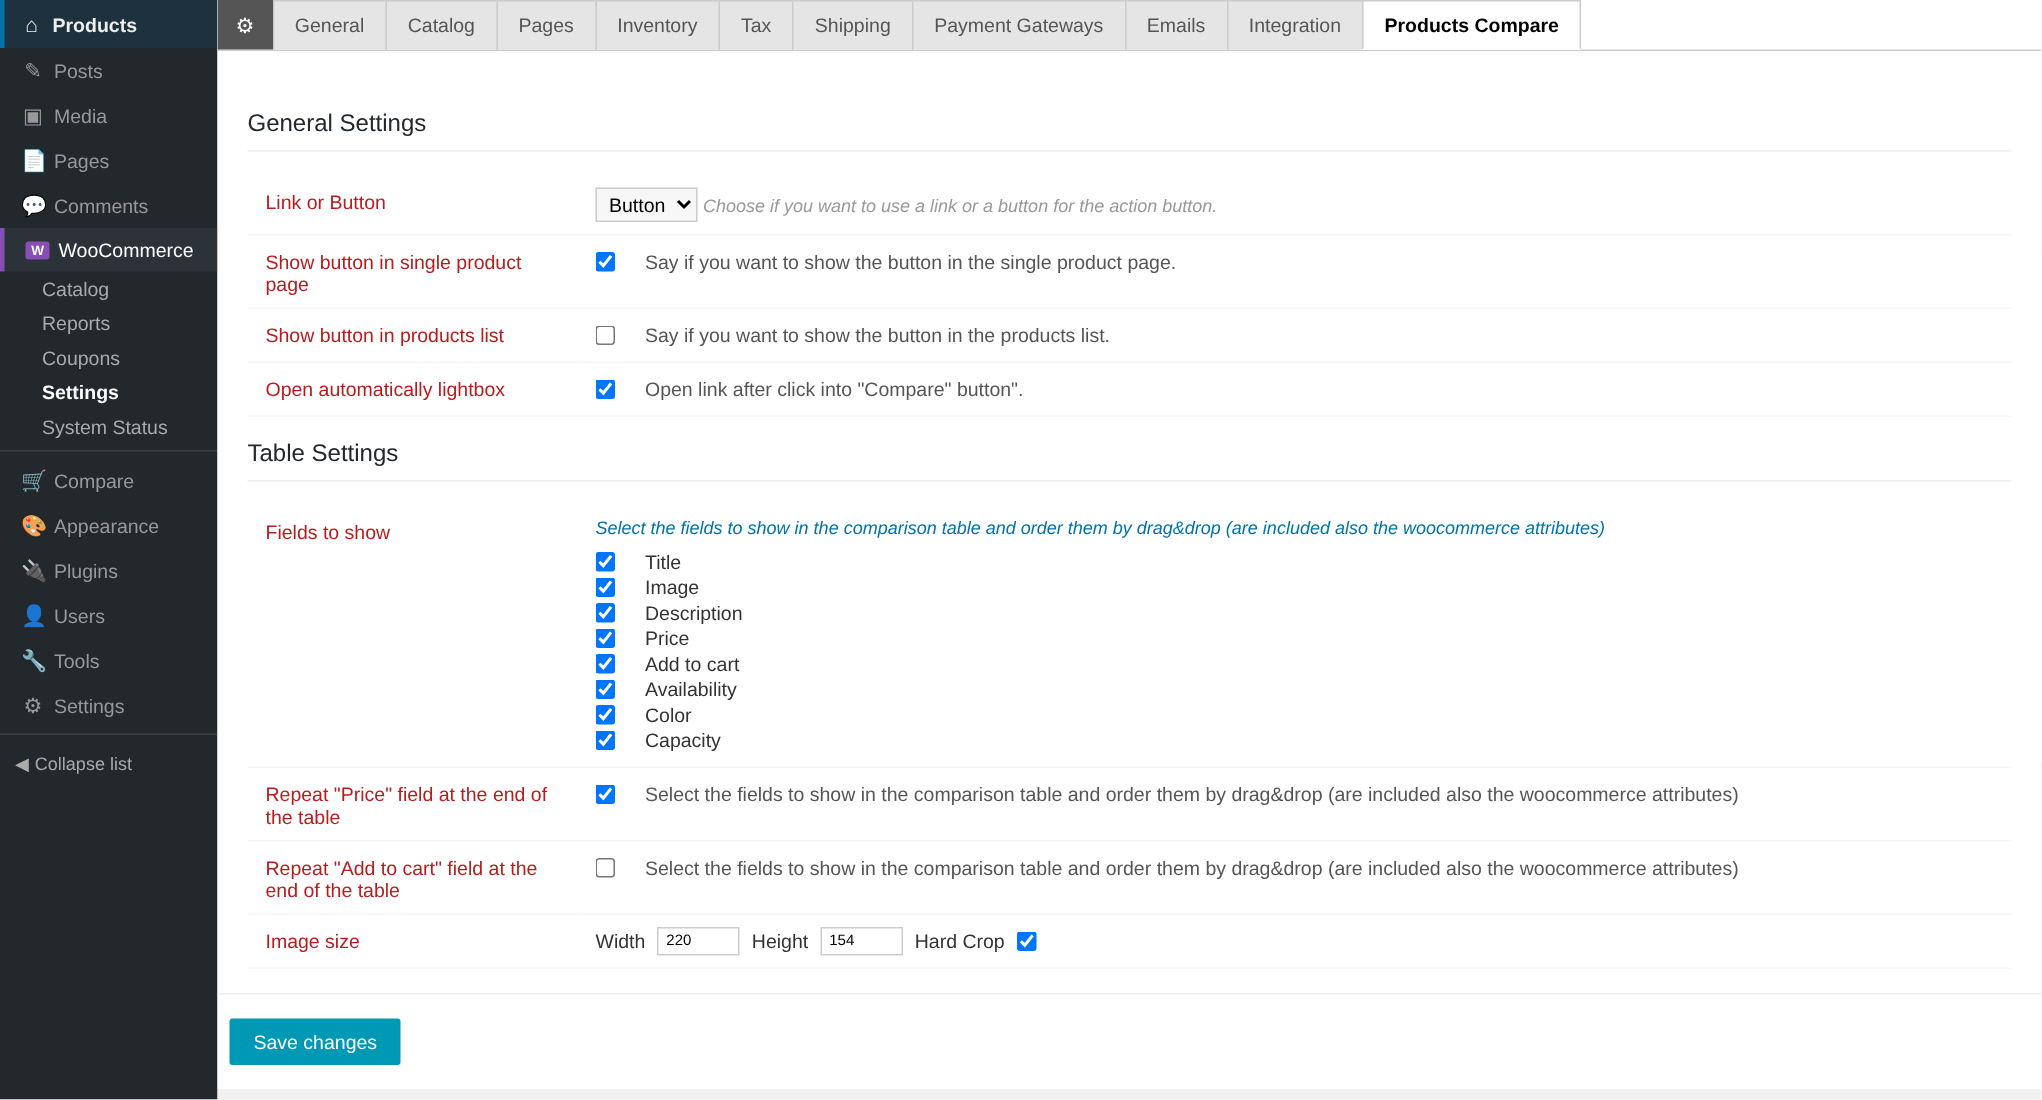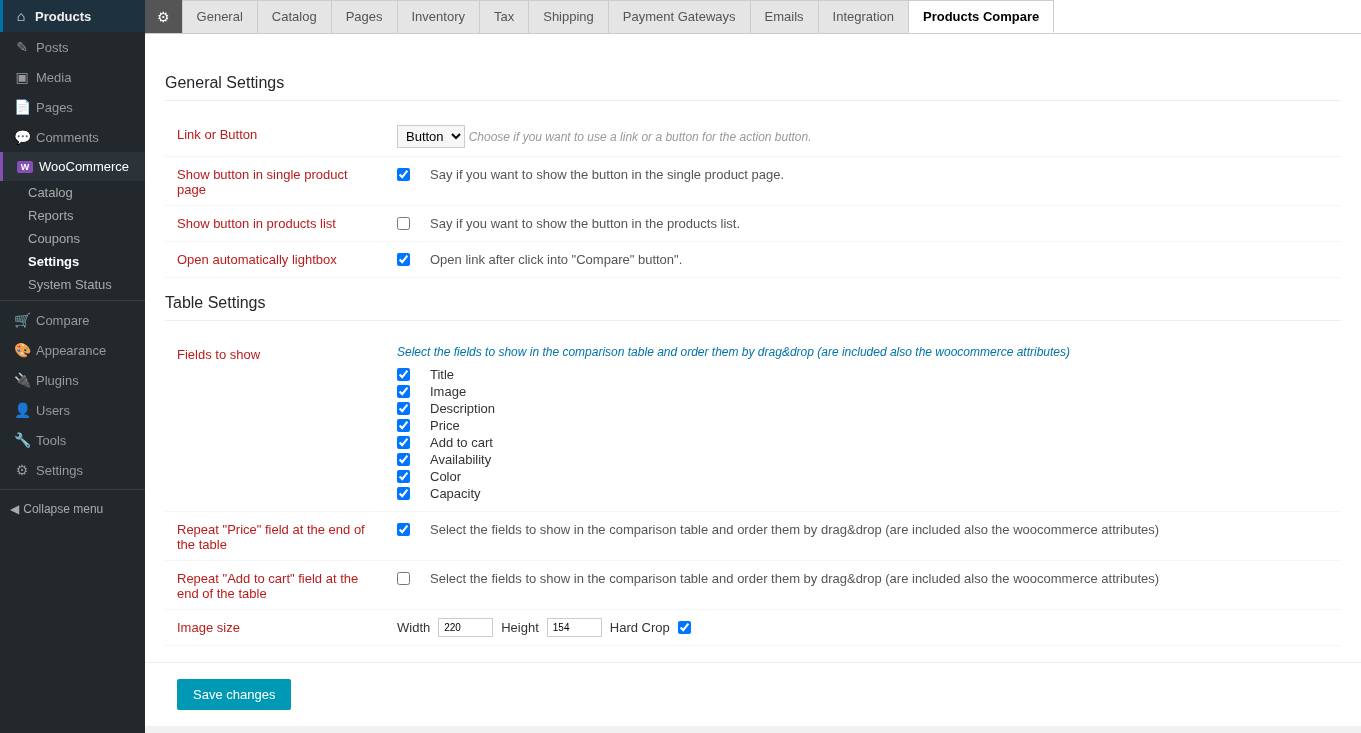--- a/index.html
+++ b/index.html
@@ -35,21 +35,21 @@
     .settings-table tr td:first-child { width: 220px; font-weight: 400; color: #b91c1c; font-size: 13px; padding-top: 10px; }
     .settings-table tr td:last-child { color: #333; }
     .hint-text { color: #999; font-style: italic; font-size: 12px; }
     .field-hint { color: #0073aa; font-style: italic; font-size: 12px; margin-bottom: 8px; display: block; }
     .checkbox-row { display: flex; align-items: center; gap: 20px; margin: 2px 0; }
     .checkbox-row input[type=checkbox] { margin: 0; }
     select.small-select { padding: 2px 4px; font-size: 13px; border: 1px solid #ccc; background: #f7f7f7; }
     input.small-input { width: 55px; padding: 3px 5px; border: 1px solid #ccc; font-size: 10px; }
     .image-size-row { display: flex; align-items: center; gap: 8px; }
     .save-btn { background: #0099b5; color: #fff; border: none; padding: 8px 16px; font-size: 13px; cursor: pointer; border-radius: 2px; }
-    .save-area { padding: 16px 32px; background: #fff; border-top: 1px solid #eee; }
+    .save-area { padding: 16px 8px; background: #fff; border-top: 1px solid #eee; }
     .inline-desc { color: #555; font-size: 13px; }
   </style>
 </head>
 <body>
 
 <div id="sidebar">
   <div class="sidebar-header">
     <span class="sidebar-icon">⌂</span>
     <span>Products</span>
   </div>
@@ -101,21 +101,21 @@
     <span class="sidebar-icon">🔧</span>
     <span>Tools</span>
   </div>
   <div class="sidebar-item">
     <span class="sidebar-icon">⚙</span>
     <span>Settings</span>
   </div>
   <hr class="sidebar-divider">
   <div class="collapse-menu">
     <span>◀</span>
-    <span>Collapse menu</span>
+    <span>Collapse list</span>
   </div>
 </div>
 
 <div id="main">
   <div class="tabs-container">
     <div class="tab-settings-icon">⚙</div>
     <div class="tab">General</div>
     <div class="tab">Catalog</div>
     <div class="tab">Pages</div>
     <div class="tab">Inventory</div>

